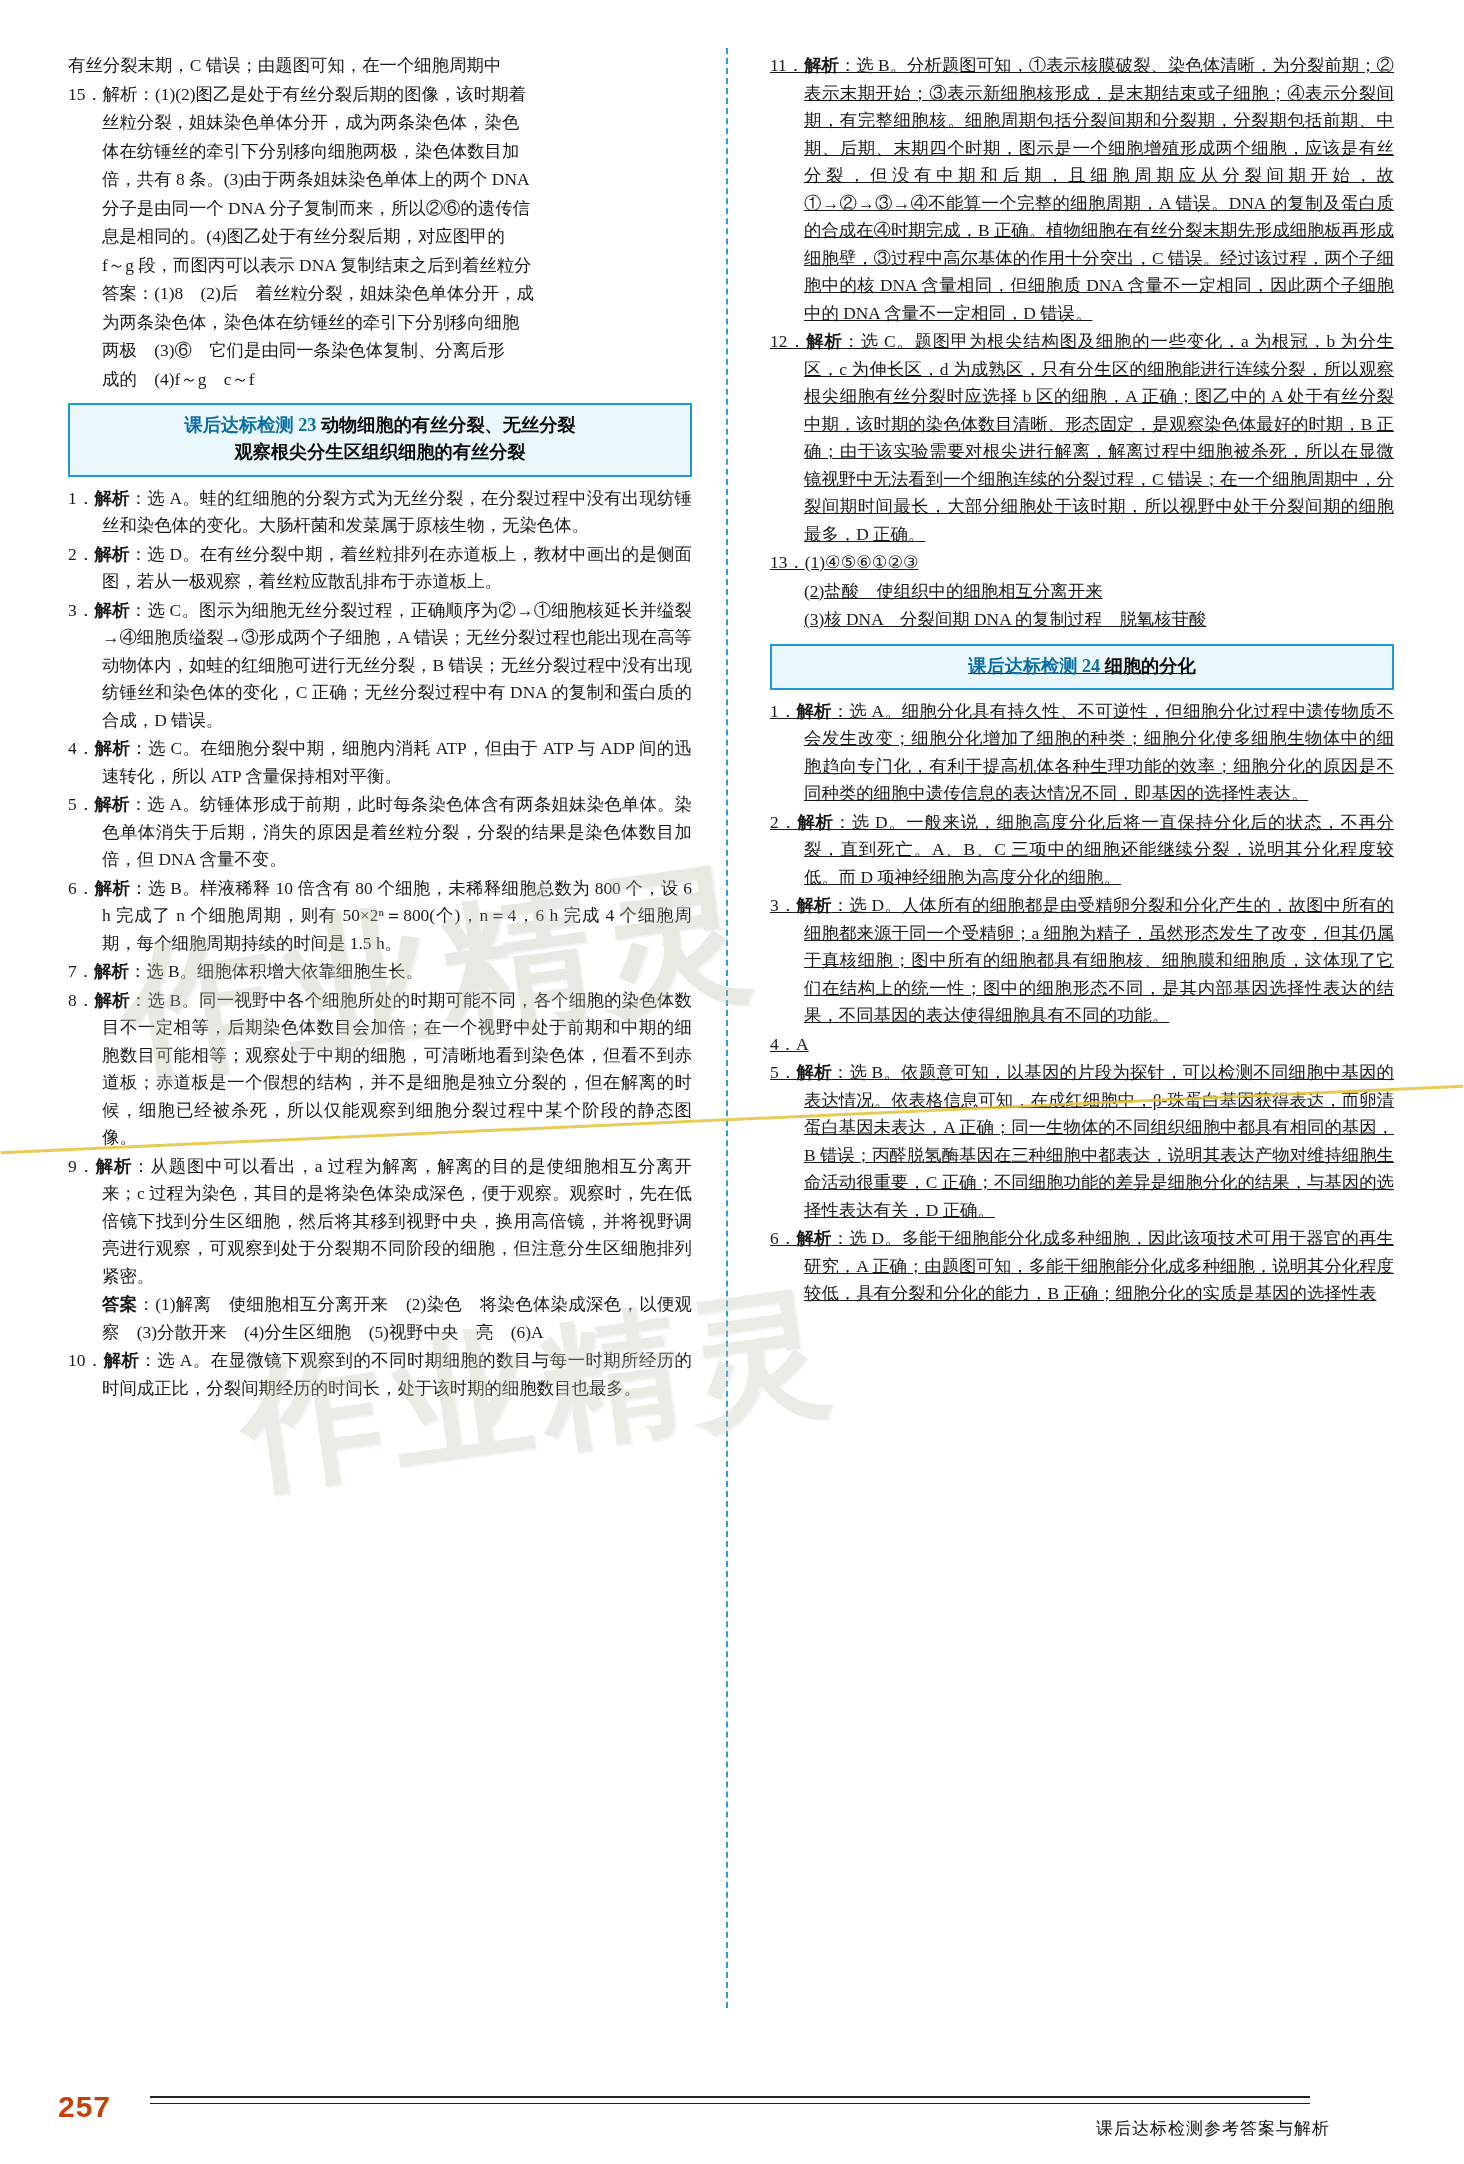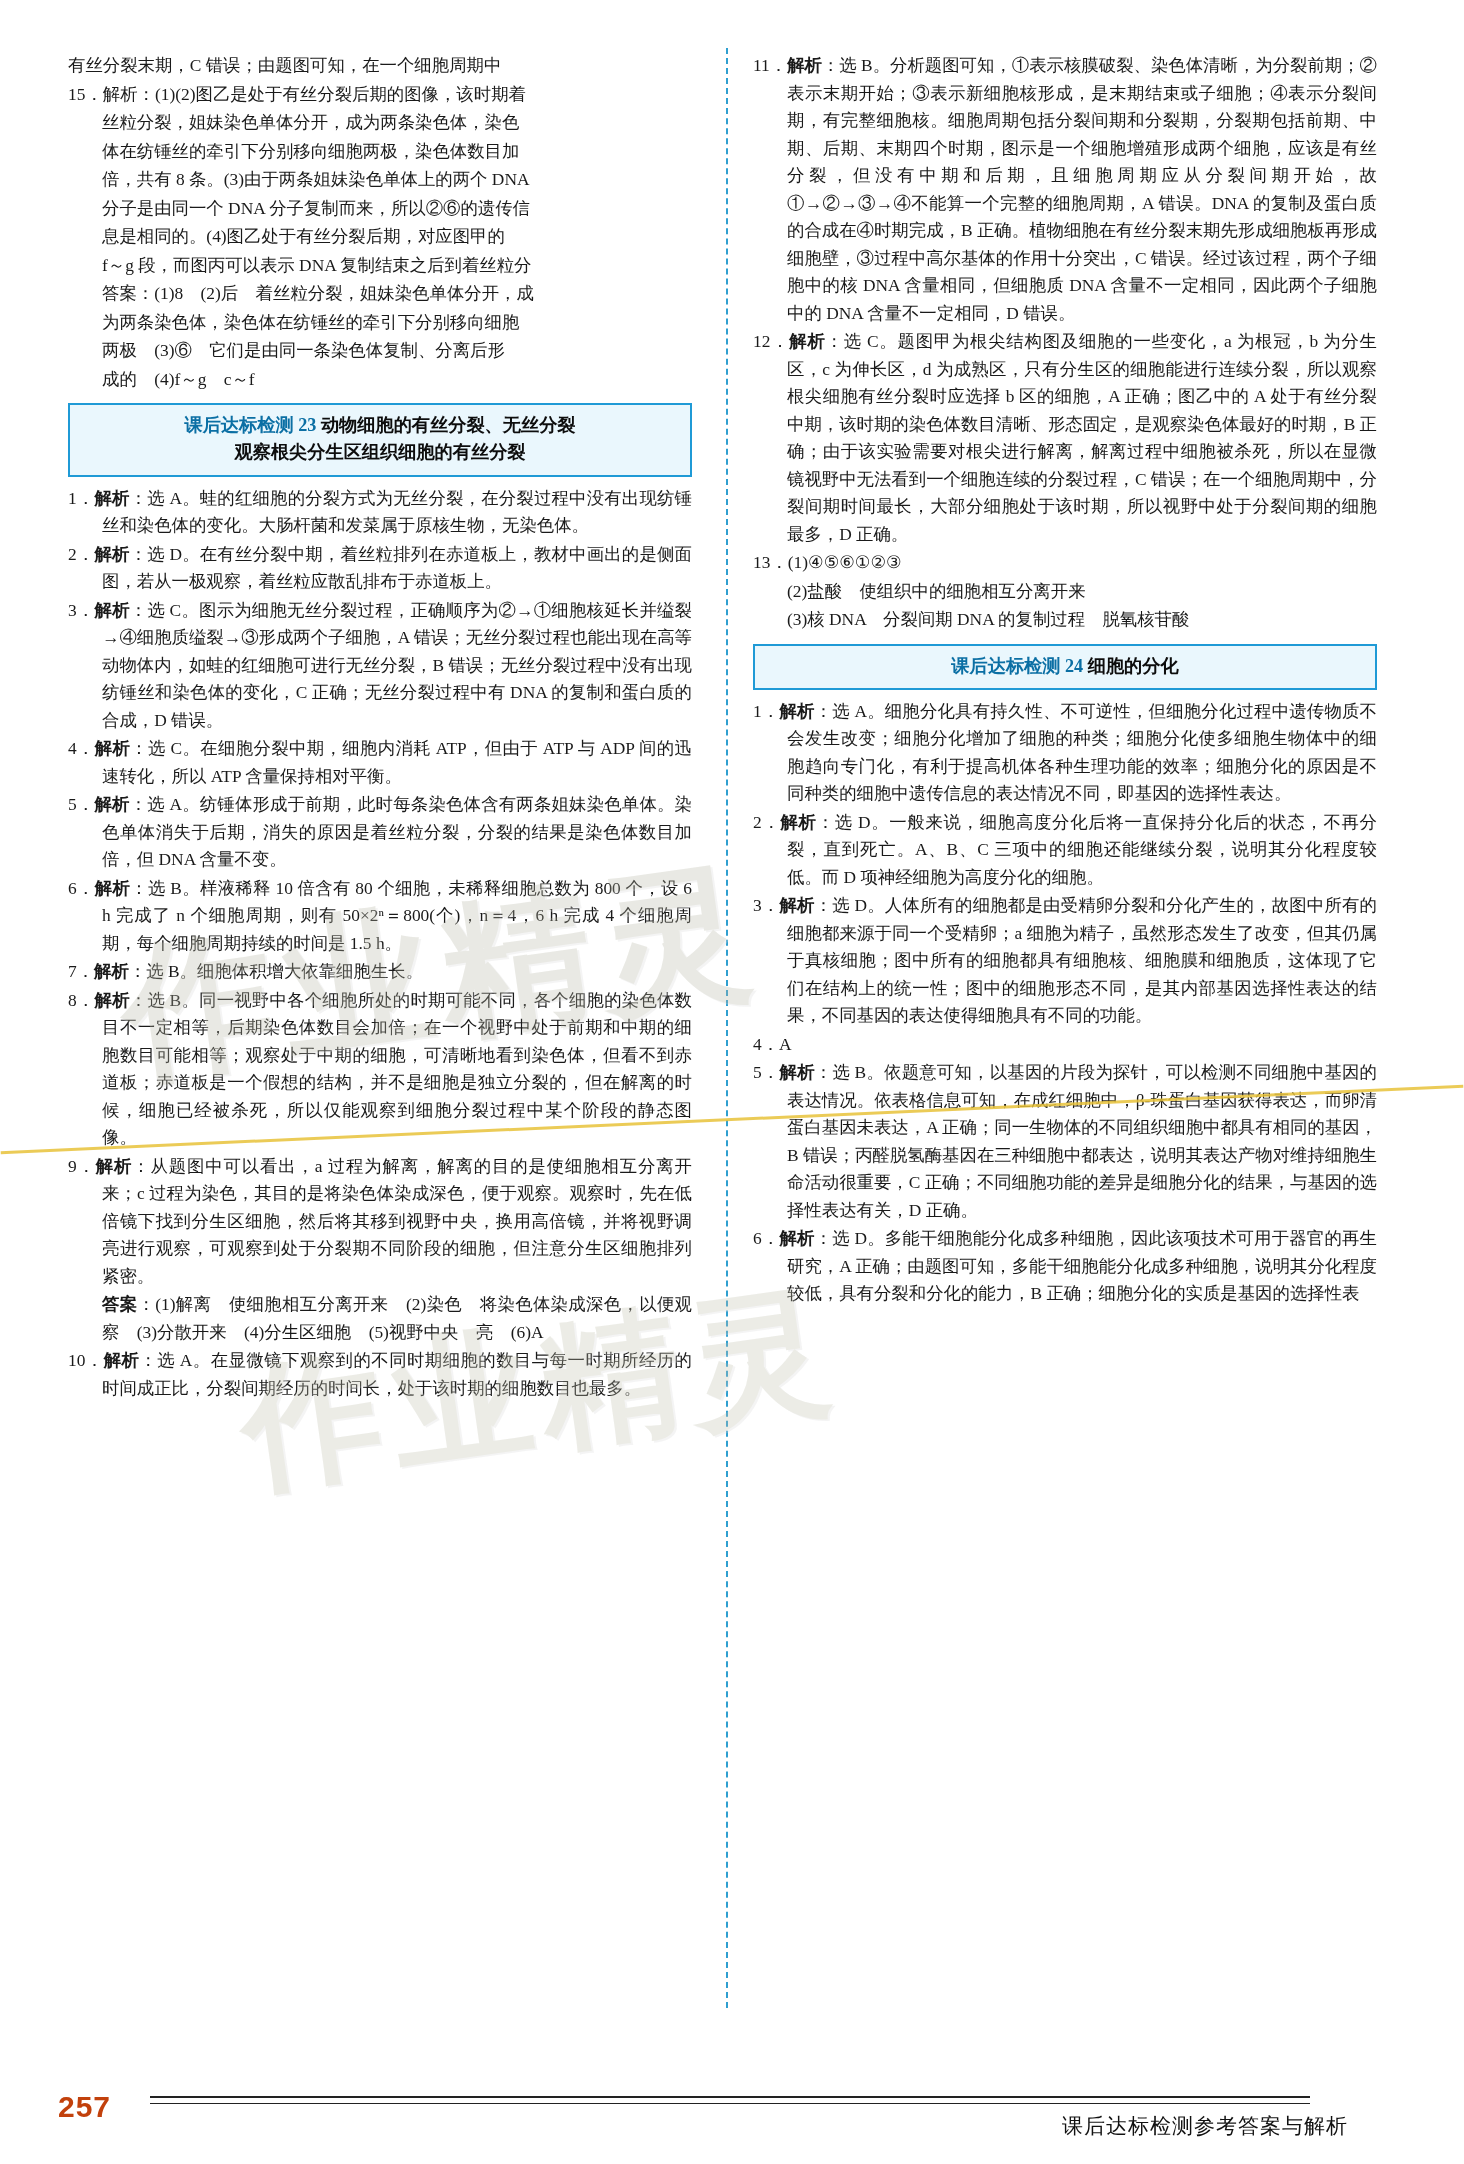--- a/index.html
+++ b/index.html
@@ -33,21 +33,21 @@
   }
   .column {
     position: absolute;
     top: 52px;
     width: 624px;
     font-size: 17.4px;
     line-height: 1.58;
     text-align: justify;
   }
   .col-left { left: 68px; }
-  .col-right { left: 753px; }
+  .col-right { left: 770px; text-decoration: underline; }
 
   .para {
     margin: 0 0 1px 0;
     position: relative;
   }
   .hang {
     padding-left: 34px;
     text-indent: -34px;
   }
   .hang2 {
@@ -93,23 +93,23 @@
     width: 1160px;
     height: 0;
     border-top: 2px solid #222;
   }
   .footer-rule.second {
     bottom: 60px;
     border-top: 1px solid #222;
   }
   .footer-title {
     position: absolute;
-    right: 116px;
+    right: 134px;
     bottom: 24px;
-    font-size: 21px;
+    font-size: 17px;
     color: #111;
     letter-spacing: 1px;
   }
   
   .watermark {
     position: absolute;
     left: 150px;
     top: 860px;
     width: 800px;
     height: 620px;

